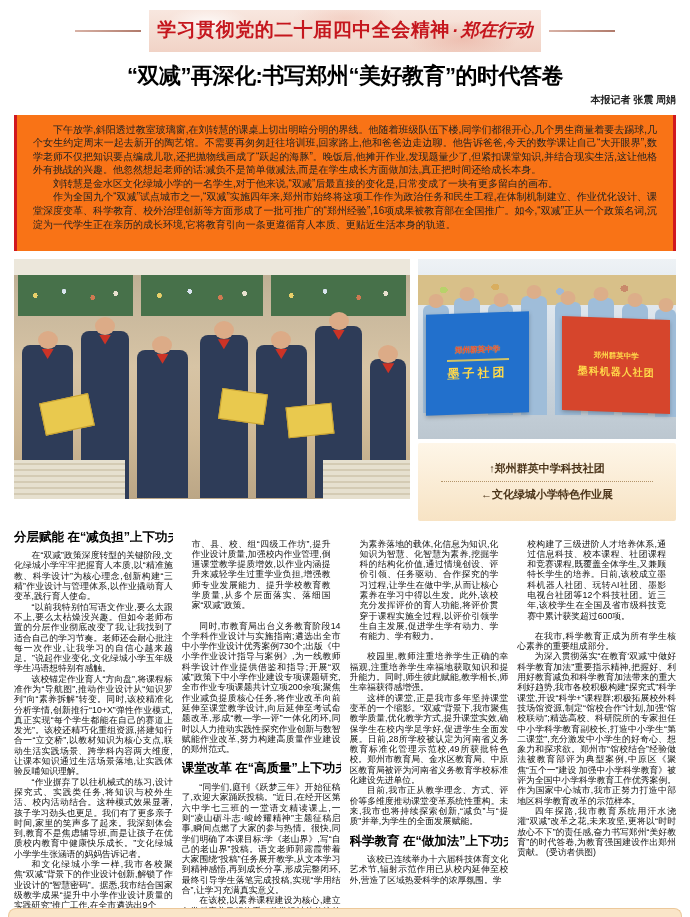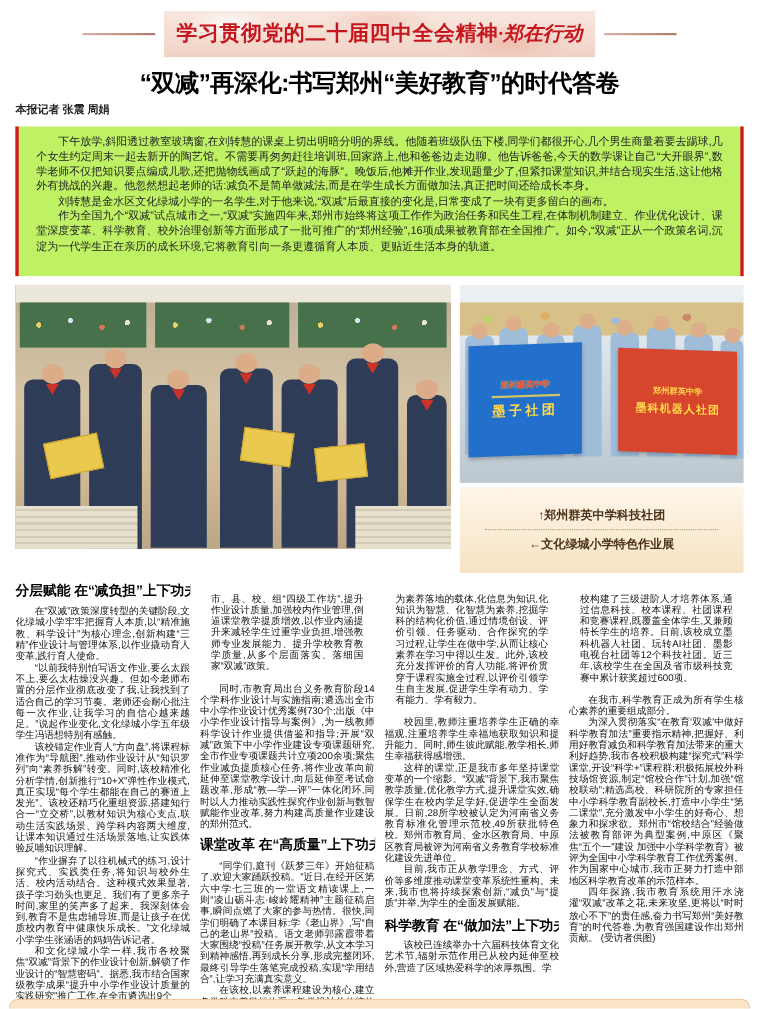--- a/index.html
+++ b/index.html
@@ -17,33 +17,33 @@
     width:392px;margin:0 8px;text-align:center;padding:7px 0 9px;
     background:
       radial-gradient(60px 22px at 15% 30%,rgba(255,255,255,.8),rgba(255,255,255,0) 70%),
       radial-gradient(80px 26px at 80% 70%,rgba(231,160,143,.45),rgba(231,160,143,0) 70%),
       radial-gradient(70px 24px at 50% 20%,rgba(240,190,175,.5),rgba(240,190,175,0) 75%),
       linear-gradient(180deg,#f8e7df,#f1d3c6);
     white-space:nowrap;
   }
   .ribbon-main{color:#c5161d;font-weight:bold;font-size:19px;letter-spacing:.5px;}
   .ribbon-suffix{color:#c5161d;font-weight:bold;font-size:18px;font-style:italic;
-    font-family:Liberation Serif, serif;}
+    font-family:Liberation Mono, monospace;}
 
   
   .headline{
     margin:10px 0 2px;text-align:center;font-size:22px;font-weight:900;color:#000;
     letter-spacing:-.5px;white-space:nowrap;line-height:1.25;
   }
-  .byline{text-align:left;font-size:10px;font-weight:bold;color:#222;margin:3px 0 8px;}
+  .byline{text-align:right;font-size:10px;font-weight:bold;color:#222;margin:3px 0 8px;}
 
   
   .intro{
     height:136px;box-sizing:border-box;overflow:hidden;
-    background:#bef264;border-left:3px solid #d1181f;border-right:3px solid #d1181f;
+    background:#f97316;border-left:3px solid #d1181f;border-right:3px solid #d1181f;
     padding:8px 16px;font-size:10px;line-height:1.36;color:#222;
   }
   .intro-p{text-indent:2em;margin:0;text-align:justify;}
 
   
   .photo-band{display:flex;gap:8px;margin-top:8px;height:262px;}
   .photo-left{flex:0 0 396px;position:relative;overflow:hidden;height:240px;
     background:linear-gradient(180deg,#b9aa8f 0%,#c6b69b 16%,#d7c4a5 45%,#cfb996 72%,#bba686 100%);}
   .ceiling{position:absolute;top:0;left:0;right:0;height:7%;background:#ece7db;}
   .board{position:absolute;top:7%;height:17%;background:#47714a;

